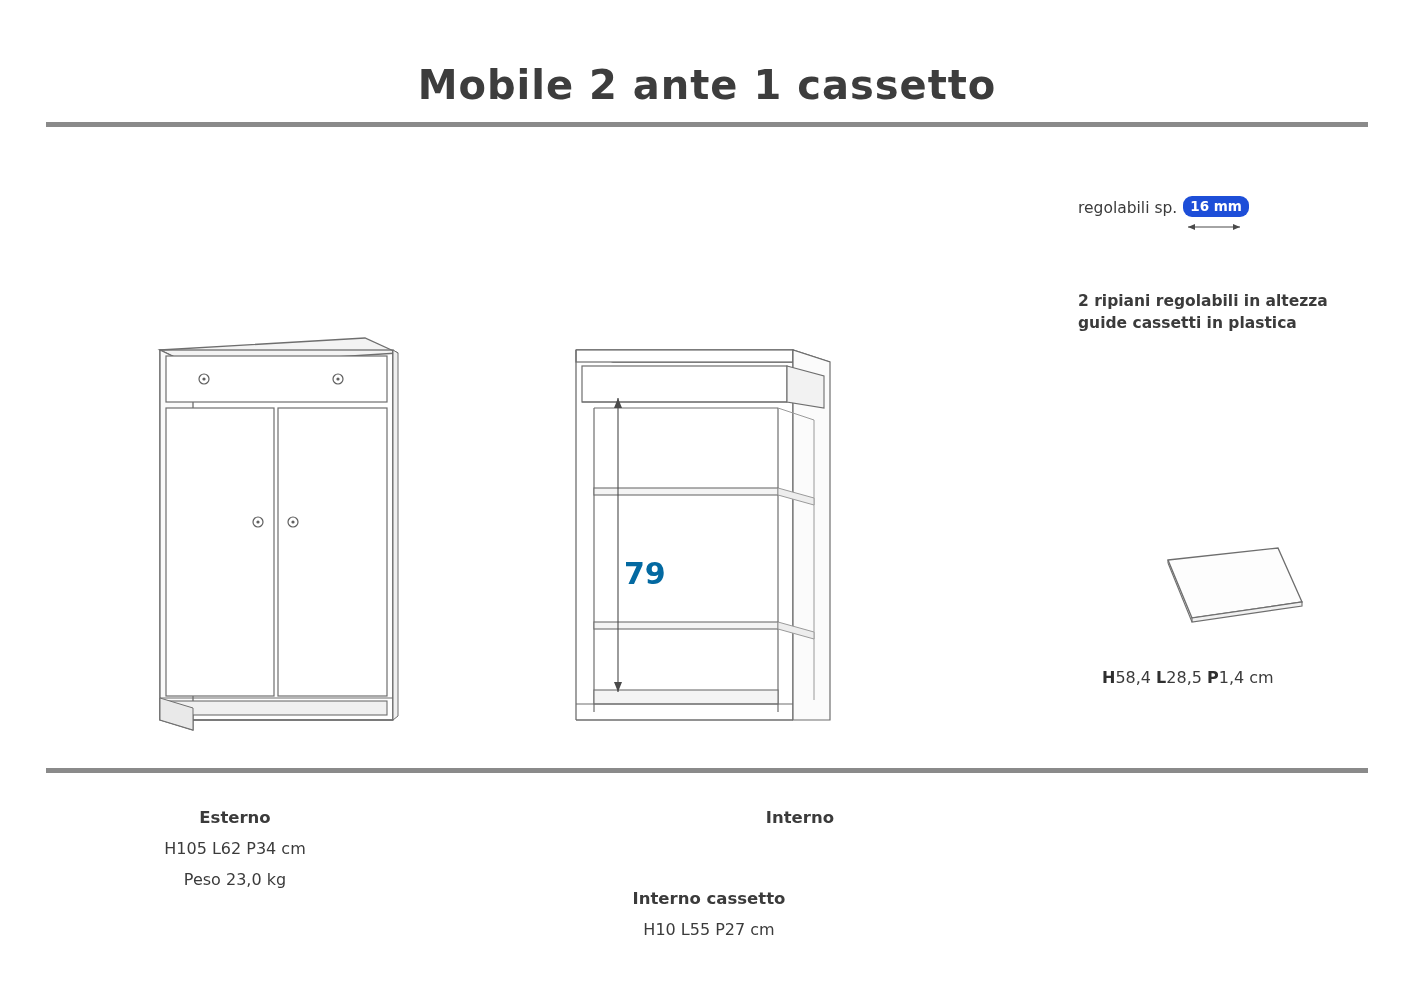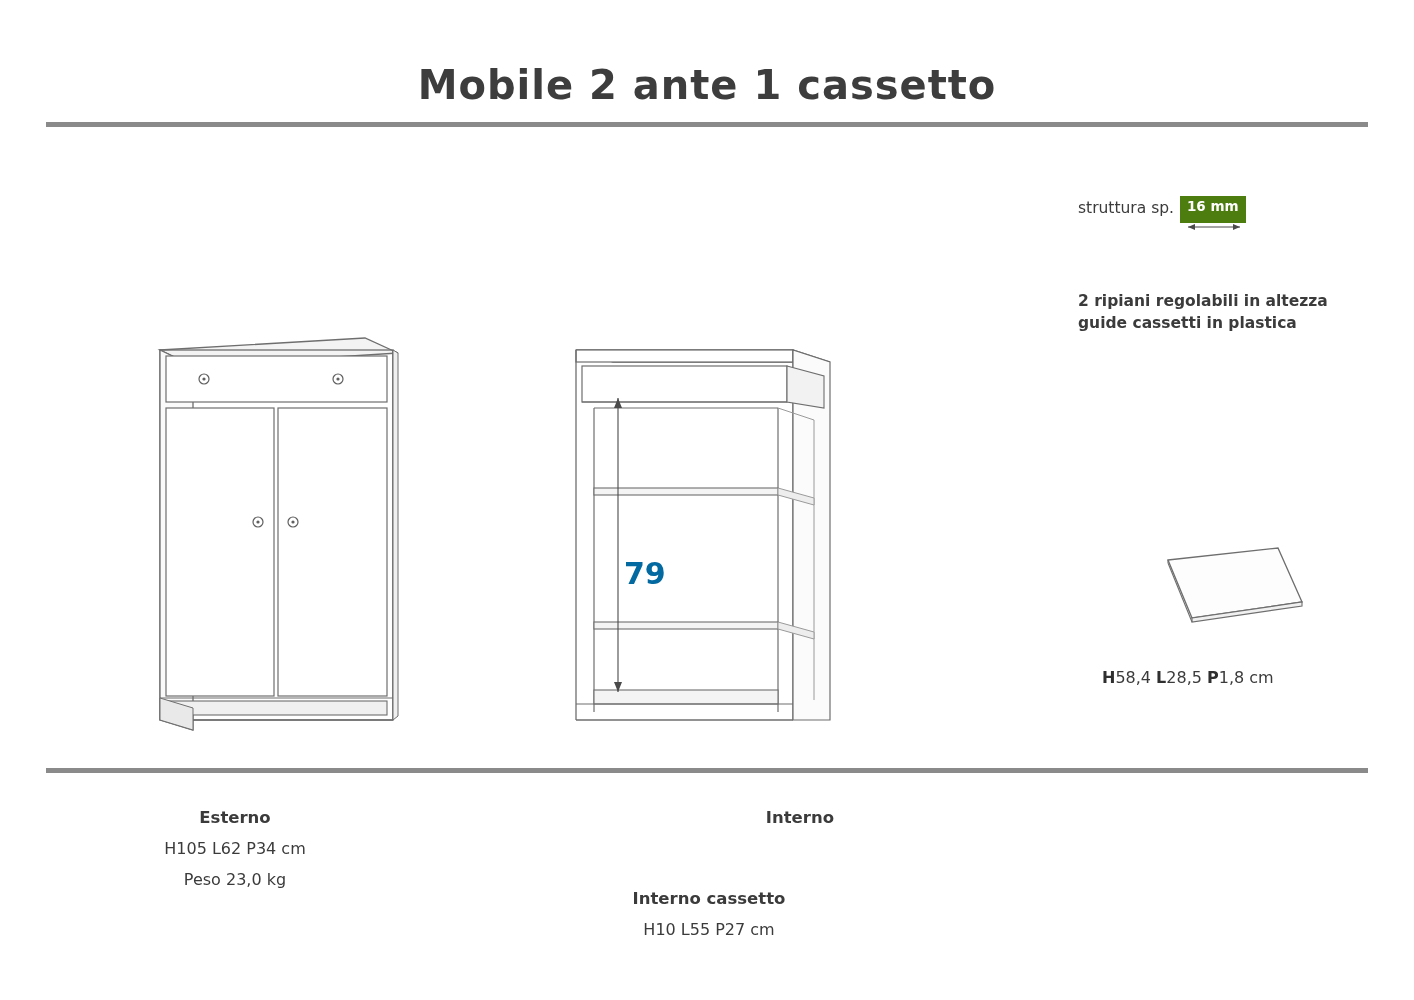--- a/index.html
+++ b/index.html
@@ -43,28 +43,29 @@
   .note-struttura {
     position: absolute;
     left: 1078px;
     top: 198px;
     font-size: 15.5px;
     color: #3b3b3b;
     white-space: nowrap;
   }
   .badge {
     display: inline-block;
-    background: #4d7c0f;
+    background: #1d4ed8;
     color: #ffffff;
     font-weight: bold;
     font-size: 13.5px;
-    padding: 2px 7px 9px 7px;
+    padding: 2px 7px 3px 7px;
     margin-left: 6px;
     position: relative;
     top: -2px;
+    border-radius: 9px;
   }
   .badge-arrow {
     position: absolute;
     left: 1186px;
     top: 222px;
     width: 56px;
     height: 10px;
   }
   .note-lines {
     position: absolute;
@@ -117,21 +118,21 @@
   }
 </style>
 </head>
 <body>
 
 <div class="title">Mobile 2 ante 1 cassetto</div>
 <div class="rule rule-top"></div>
 <div class="rule rule-bottom"></div>
 
 <div class="note-struttura">
-  <span>struttura sp.</span><span class="badge">16 mm</span>
+  <span>regolabili sp.</span><span class="badge">16 mm</span>
 </div>
 <svg class="badge-arrow" width="56" height="10" viewBox="0 0 56 10">
   <line x1="2" y1="5" x2="54" y2="5" stroke="#4a4a4a" stroke-width="1.2"></line>
   <polygon points="2,5 9,2 9,8" fill="#4a4a4a"></polygon>
   <polygon points="54,5 47,2 47,8" fill="#4a4a4a"></polygon>
 </svg>
 
 <div class="note-lines">
   <div>2 ripiani regolabili in altezza</div>
   <div>guide cassetti in plastica</div>
@@ -139,21 +140,21 @@
 
 <div class="draw d-shelf">
   <svg width="230" height="100" viewBox="0 0 230 100">
     <polygon points="88,20 198,8 222,62 112,78" fill="#fdfdfd" stroke="#6e6e6e" stroke-width="1.3"></polygon>
     <polygon points="112,78 222,62 222,66 112,82" fill="#f0f0f0" stroke="#6e6e6e" stroke-width="1.1"></polygon>
     <line x1="88" y1="20" x2="88" y2="23" stroke="#6e6e6e" stroke-width="1.1"></line>
     <line x1="88" y1="23" x2="112" y2="82" stroke="#6e6e6e" stroke-width="1.1"></line>
   </svg>
 </div>
 <div class="shelf-dims">
-  <b>H</b><span>58,4 </span><b>L</b><span>28,5 </span><b>P</b><span>1,8 cm</span>
+  <b>H</b><span>58,4 </span><b>L</b><span>28,5 </span><b>P</b><span>1,4 cm</span>
 </div>
 
 <div class="draw d-left">
   <svg width="320" height="420" viewBox="0 0 320 420">
 
     <polygon points="40,30 245,18 278,33 73,46" fill="#f3f3f3" stroke="#6e6e6e" stroke-width="1.3"></polygon>
 
     <rect x="40" y="30" width="233" height="370" fill="none" stroke="#6e6e6e" stroke-width="1.3"></rect>
     <polygon points="40,30 40,400 73,410 73,46" fill="#fafafa" stroke="#6e6e6e" stroke-width="1.3"></polygon>
     <line x1="273" y1="30" x2="273" y2="400" stroke="#6e6e6e" stroke-width="1.3"></line>

